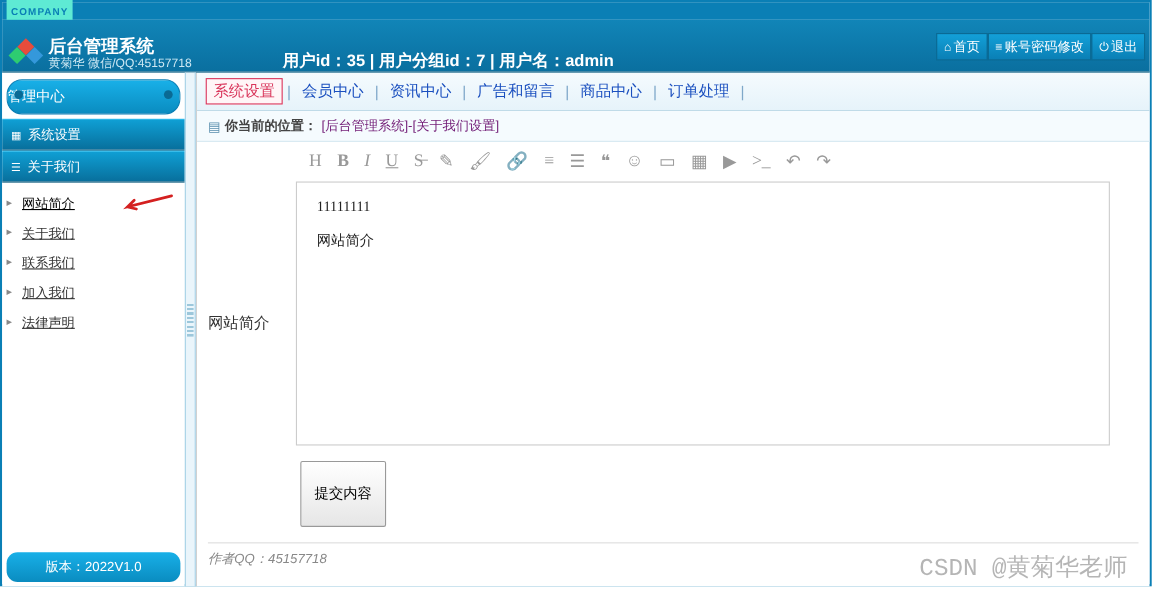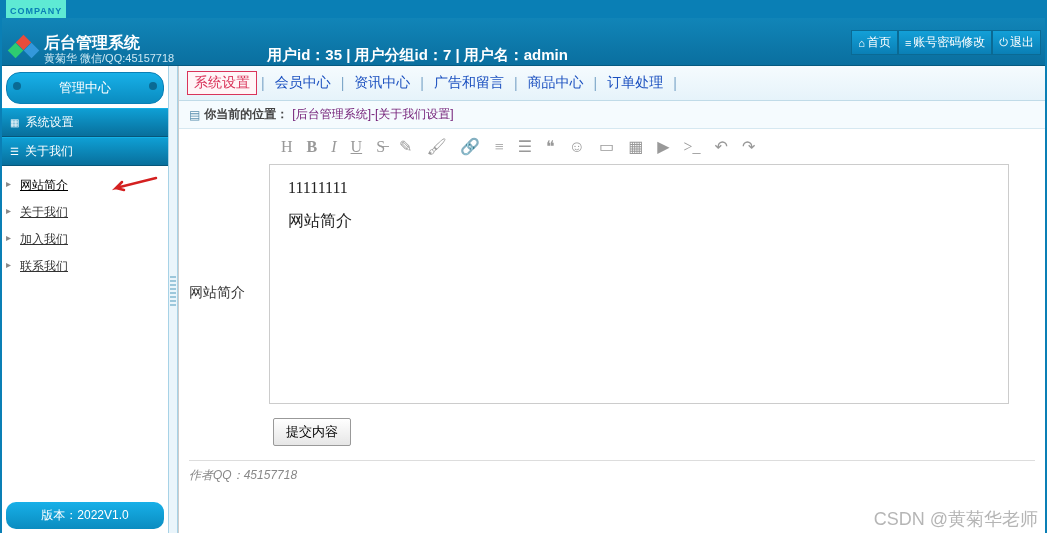--- a/index.html
+++ b/index.html
@@ -12,29 +12,29 @@
 .header { background: linear-gradient(to bottom, #1185b8, #0a6f9f); height: 48px; display: flex; align-items: flex-end; color: #fff; position: relative; border-bottom: 1px solid #055a80; }
 .logo-block { display: flex; align-items: center; padding-left: 8px; gap: 6px; width: 255px; }
 .logo-cubes { width: 28px; height: 28px; position: relative; }
 .logo-cubes i { position: absolute; width: 11px; height: 11px; transform: rotate(45deg); }
 .logo-cubes i:nth-child(1){ background:#e74c3c; top:2px; left:8px;}
 .logo-cubes i:nth-child(2){ background:#2ecc71; top:10px; left:0;}
 .logo-cubes i:nth-child(3){ background:#3498db; top:10px; left:16px;}
 .title-sub { display:flex; flex-direction:column; line-height:1.2;}
 .title-sub .t { font-size: 16px; font-weight: bold; }
 .title-sub .s { font-size: 11px; color: #cde8f3; }
-.user-info-top { font-size: 15px; font-weight: bold; color:#fff; margin-left: 10px;}
+.user-info-top { font-size: 15px; font-weight: bold; color:#fff; margin-left: 0;}
 .header-right { position: absolute; right: 4px; top: 12px; display: flex; gap: 0; }
 .hr-btn { background: linear-gradient(to bottom,#13a0d8,#0a7fb5); color: #fff; border: 1px solid #0a6a94; padding: 3px 6px; font-size: 12px; display:flex; align-items:center; gap:2px; cursor:pointer; text-decoration:none;}
 .hr-btn .ic { font-size: 11px; }
 
 
 .body-wrap { display: flex; height: calc(100% - 62px); }
 .sidebar { width: 166px; background: #fff; display:flex; flex-direction:column; }
-.sb-head { background: linear-gradient(to bottom,#18b0e8,#0a8cc0); color:#fff; text-align:center; font-size:13px; padding:6px 0; border:1px solid #0a7fb5; border-radius:14px; margin:6px 4px 4px; position:relative;}
+.sb-head { background: linear-gradient(to bottom,#18b0e8,#0a8cc0); color:#fff; text-align:left; font-size:13px; padding:6px 0; border:1px solid #0a7fb5; border-radius:14px; margin:6px 4px 4px; position:relative;}
 .sb-head::before,.sb-head::after{content:"";position:absolute;width:8px;height:8px;background:#0a6a94;border-radius:50%;top:9px;}
 .sb-head::before{left:6px;} .sb-head::after{right:6px;}
 .sb-cat { background: linear-gradient(to bottom,#0f9fd4,#086f9c); color:#fff; padding:5px 8px; font-size:12px; border-top:1px solid #13b0e6; border-bottom:1px solid #06567a; display:flex; align-items:center; gap:6px;}
 .sb-cat .gi { font-size:10px; }
 .sb-items { padding: 6px 0 6px 18px; }
 .sb-items a { display:block; color:#333; text-decoration:underline; font-size:12px; padding:5px 0; position:relative;}
 .sb-items a::before { content:"▸"; position:absolute; left:-14px; color:#888; font-size:10px; top:6px;}
 .sb-items a.active { color:#000; }
 .red-arrow { position:absolute; left:90px; top:4px; }
 .red-arrow svg { width:48px; height:18px; }
@@ -53,27 +53,27 @@
 
 .breadcrumb { background:#f5fbfe; border-bottom:1px solid #d6e8f1; padding:5px 10px; font-size:12px; color:#444; display:flex; align-items:center; gap:4px;}
 .breadcrumb .bi { color:#5a8fae; }
 .breadcrumb .loc { color:#701a75; }
 
 .content-body { flex:1; overflow:auto; }
 .rte-toolbar { display:flex; gap:14px; padding:8px 14px; color:#999; font-size:16px; align-items:center; margin-left:88px;}
 .rte-toolbar span { font-family: Georgia, serif; cursor:pointer;}
 .form-row { display:flex; align-items:flex-start; padding: 0 10px;}
 .form-label { width: 80px; padding-top: 120px; text-align:left; font-size:14px; color:#333;}
-.editor-pane { border:1px solid #ccc; width: 740px; height: 240px; padding: 14px 18px; font-size:16px; color:#222; font-family: Georgia, "Songti SC", serif; overflow:auto; background:#fff;}
+.editor-pane { border:1px solid #ccc; width: 740px; height: 240px; padding: 14px 18px; font-size:13px; color:#222; font-family: Georgia, "Songti SC", serif; overflow:auto; background:#fff;}
 .editor-pane p { margin-bottom: 14px; }
 .submit-row { margin-left: 94px; margin-top:14px;}
-.submit-row button { padding:4px 12px; font-size:13px; border:1px solid #999; background:linear-gradient(to bottom,#fff,#e6e6e6); cursor:pointer; border-radius:2px;}
+.submit-row button { padding:20px 12px; font-size:13px; border:1px solid #999; background:linear-gradient(to bottom,#fff,#e6e6e6); cursor:pointer; border-radius:2px;}
 .footer-note { border-top:1px solid #ddd; margin:14px 10px 0; padding:6px 0; color:#888; font-size:12px;font-style:italic;}
 
-.watermark { position:absolute; right:13px; bottom:6px; color:rgba(120,120,120,0.55); font-size:18px; font-family:Liberation Sans, sans-serif; pointer-events:none;}
+.watermark { position:absolute; right:26px; bottom:6px; color:rgba(120,120,120,0.55); font-size:22px; font-family:Liberation Mono, monospace; pointer-events:none;}
 </style>
 </head>
 <body>
 
 <div class="outer">
   <div class="company-tag"><span>COMPANY</span></div>
   <div class="header">
     <div class="logo-block">
       <div class="logo-cubes">
           <i></i>
@@ -115,22 +115,23 @@
         </div>
       <div class="sb-items">
         <a class="active"><span>网站简介</span>
           <span class="red-arrow">
             <svg viewBox="0 0 48 18">
                 <path d="M46 2 L6 12 L12 6 M6 12 L14 14" stroke="#d42020" stroke-width="2.5" fill="none" stroke-linecap="round"></path>
               </svg>
           </span>
         </a>
         <a>关于我们</a>
+        <a>联系我们</a>
         <a>加入我们</a>
-        <a>联系我们</a>
+        <a>法律声明</a>
       </div>
       <div class="sb-spacer"></div>
       <div class="version-bar">版本：2022V1.0</div>
     </div>
 
     <div class="splitter">
         <div class="grip"></div>
       </div>
 
     <div class="main">

